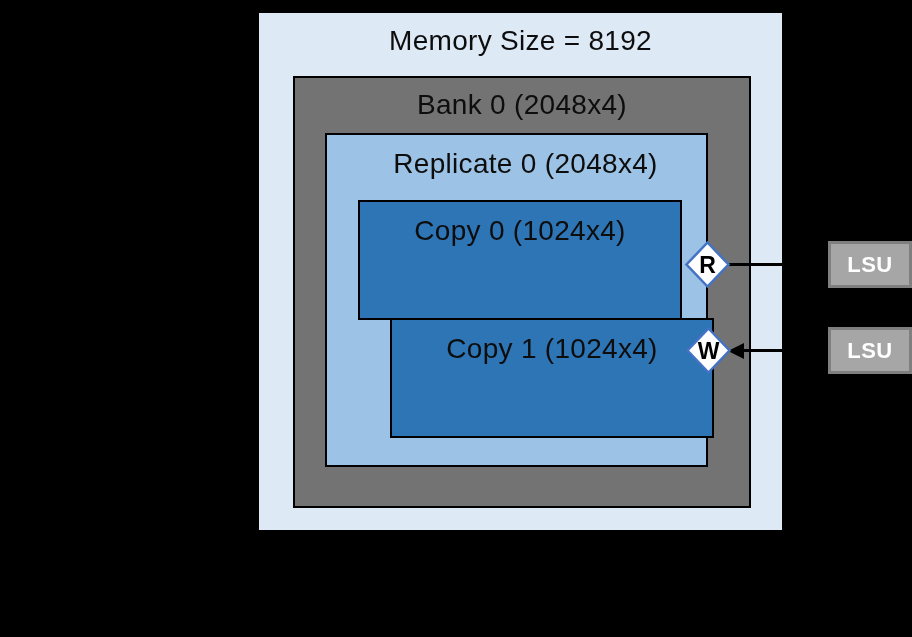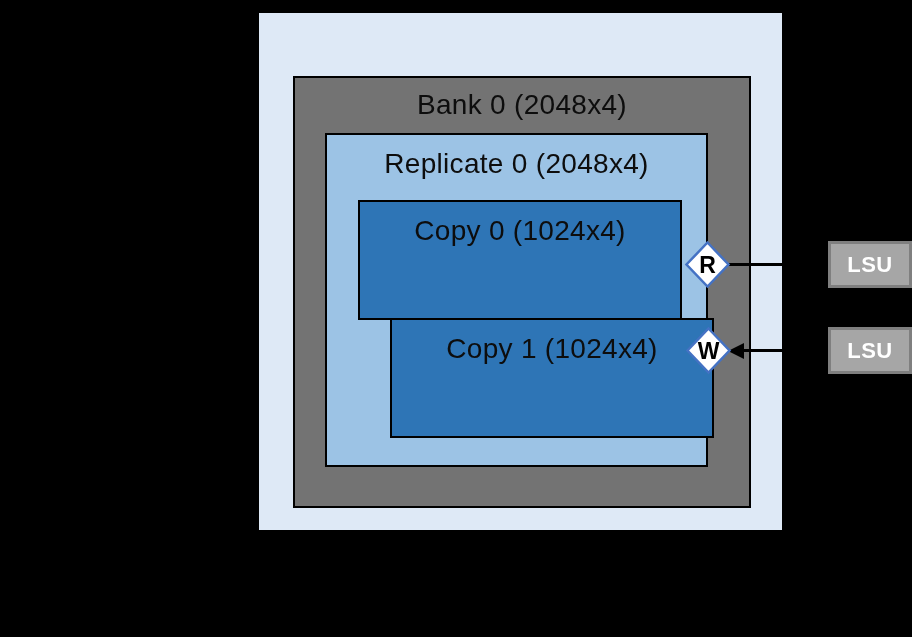--- a/index.html
+++ b/index.html
@@ -43,21 +43,21 @@
   }
   .bank-box > .box-label { padding-top: 11px; }
   .replicate-box {
     position: absolute;
     left: 30px; top: 55px;
     width: 383px; height: 334px;
     background: #9cc3e5;
     border: 2px solid #000000;
     box-sizing: border-box;
   }
-  .replicate-box > .box-label { padding-top: 13px; }
+  .replicate-box > .box-label { padding-top: 13px; margin-left: 9px; }
   .copy-box {
     position: absolute;
     left: 31px;
     width: 324px; height: 120px;
     background: #2e75b6;
     border: 2px solid #000000;
     box-sizing: border-box;
   }
   .copy-box.copy-0 { top: 65px; }
   .copy-box.copy-1 { top: 183px; margin-left: 32px; }
@@ -113,20 +113,21 @@
     font-weight: bold;
     letter-spacing: 0.5px;
   }
 </style>
 </head>
 <body>
 
 <div class="scene">
 
   <div class="memory-box">
+    <span class="box-label">Memory Size = 8192</span>
 
     <div class="bank-box">
       <span class="box-label">Bank 0 (2048x4)</span>
 
       <div class="replicate-box">
         <span class="box-label">Replicate 0 (2048x4)</span>
 
         <div class="copy-box copy-0">
           <span class="box-label">Copy 0 (1024x4)</span>
         </div>

